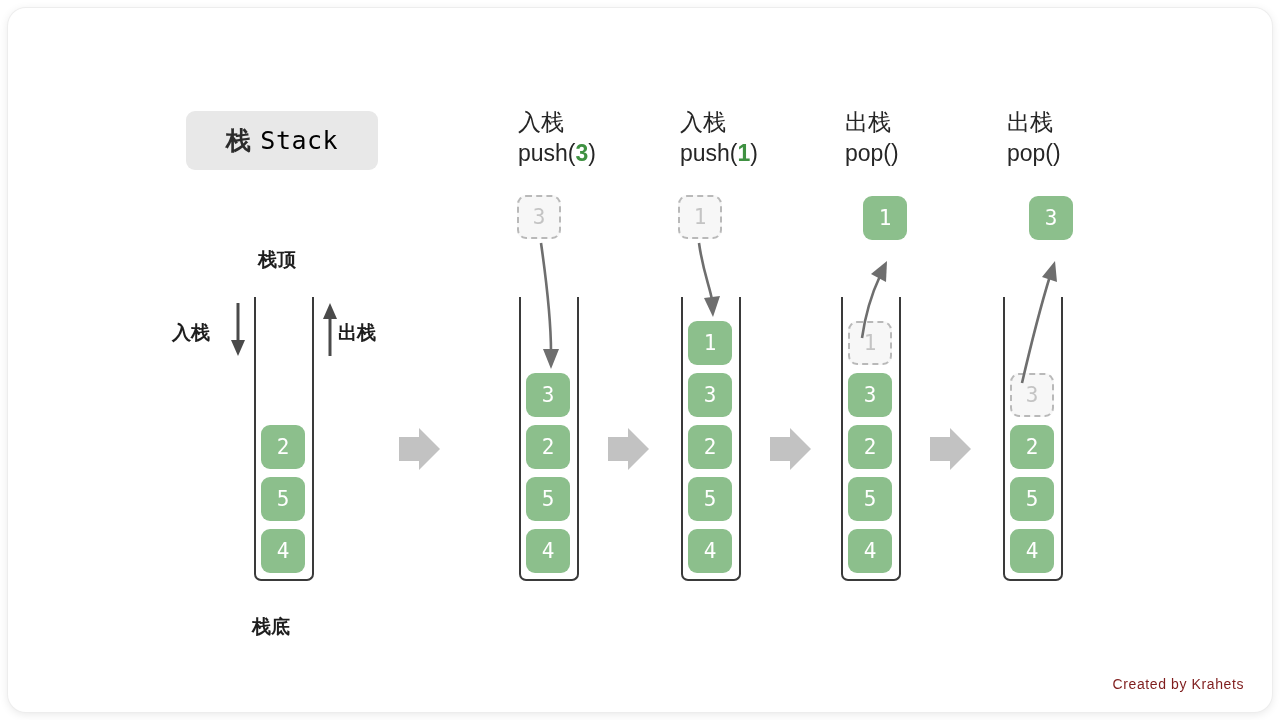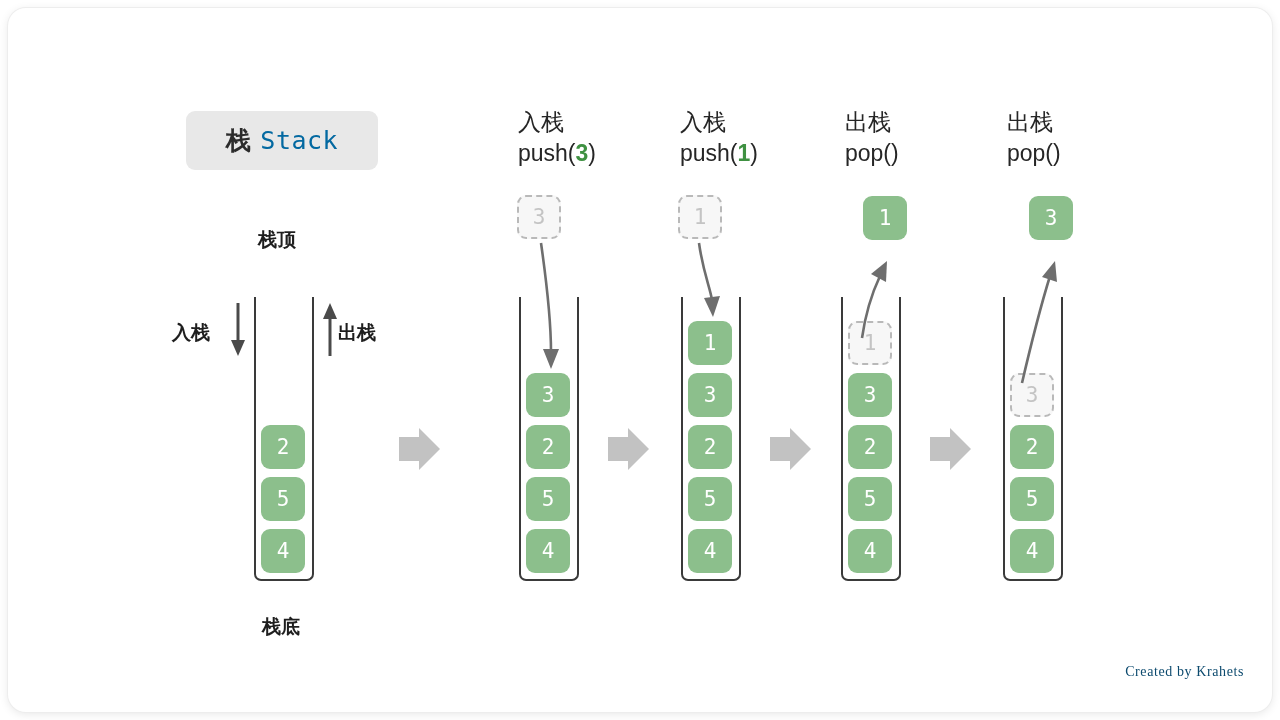--- a/index.html
+++ b/index.html
@@ -45,21 +45,21 @@
   #title-badge .t-cn {
     font-family: "Liberation Sans", sans-serif;
     font-weight: bold;
     font-size: 25px;
     color: #2b2b2b;
     letter-spacing: 0.5px;
   }
   #title-badge .t-en {
     font-family: "DejaVu Sans Mono", monospace;
     font-size: 25px;
-    color: #0369a1;
+    color: #000000;
     margin-left: 9px;
     letter-spacing: 0.5px;
   }
 
   
   .cn-bold {
     font-family: "Liberation Sans", sans-serif;
     font-weight: bold;
     font-size: 19px;
     color: #1e1e1e;
@@ -121,24 +121,24 @@
   .cell.ghost {
     background: #f7f7f7;
     color: #c4c4c4;
     border: 2px dashed #b9b9b9;
   }
 
   
   #watermark {
     position: absolute;
     right: 36px;
-    bottom: 40px;
-    font-family: Liberation Serif, serif;
+    bottom: 28px;
+    font-family: Liberation Sans, sans-serif;
     font-size: 14px;
-    color: #0c4a6e;
+    color: #7f1d1d;
     letter-spacing: 0.6px;
   }
 
   svg.overlay {
     position: absolute;
     left: 0;
     top: 0;
     width: 1280px;
     height: 720px;
     pointer-events: none;
@@ -153,32 +153,32 @@
 <body>
 
 <div id="canvas">
   <div id="card"></div>
 
   <div id="title-badge">
     <span class="t-cn">栈</span>
     <span class="t-en">Stack</span>
   </div>
 
-  <div class="cn-bold" style="position:absolute; left:258px; top:227px;">栈顶</div>
+  <div class="cn-bold" style="position:absolute; left:258px; top:247px;">栈顶</div>
 
   <div class="cn-bold" style="position:absolute; left:172px; top:320px;">入栈</div>
   <div class="cn-bold" style="position:absolute; left:338px; top:320px;">出栈</div>
 
   <div class="stack-box" style="left:254px; top:297px; width:60px; height:284px;"></div>
 
   <div class="cell solid" style="left:261px; top:425px;">2</div>
   <div class="cell solid" style="left:261px; top:477px;">5</div>
   <div class="cell solid" style="left:261px; top:529px;">4</div>
 
-  <div class="cn-bold" style="position:absolute; left:262px; top:614px;">栈底</div>
+  <div class="cn-bold" style="position:absolute; left:252px; top:614px;">栈底</div>
 
   <div class="col-head" style="left:518px; top:107px;">
     <span class="line1">入栈</span>
     <span class="line2"><span>push(</span><span class="num">3</span><span>)</span></span>
   </div>
   <div class="cell ghost" style="left:517px; top:195px;">3</div>
   <div class="stack-box" style="left:519px; top:297px; width:60px; height:284px;"></div>
   <div class="cell solid" style="left:526px; top:373px;">3</div>
   <div class="cell solid" style="left:526px; top:425px;">2</div>
   <div class="cell solid" style="left:526px; top:477px;">5</div>

